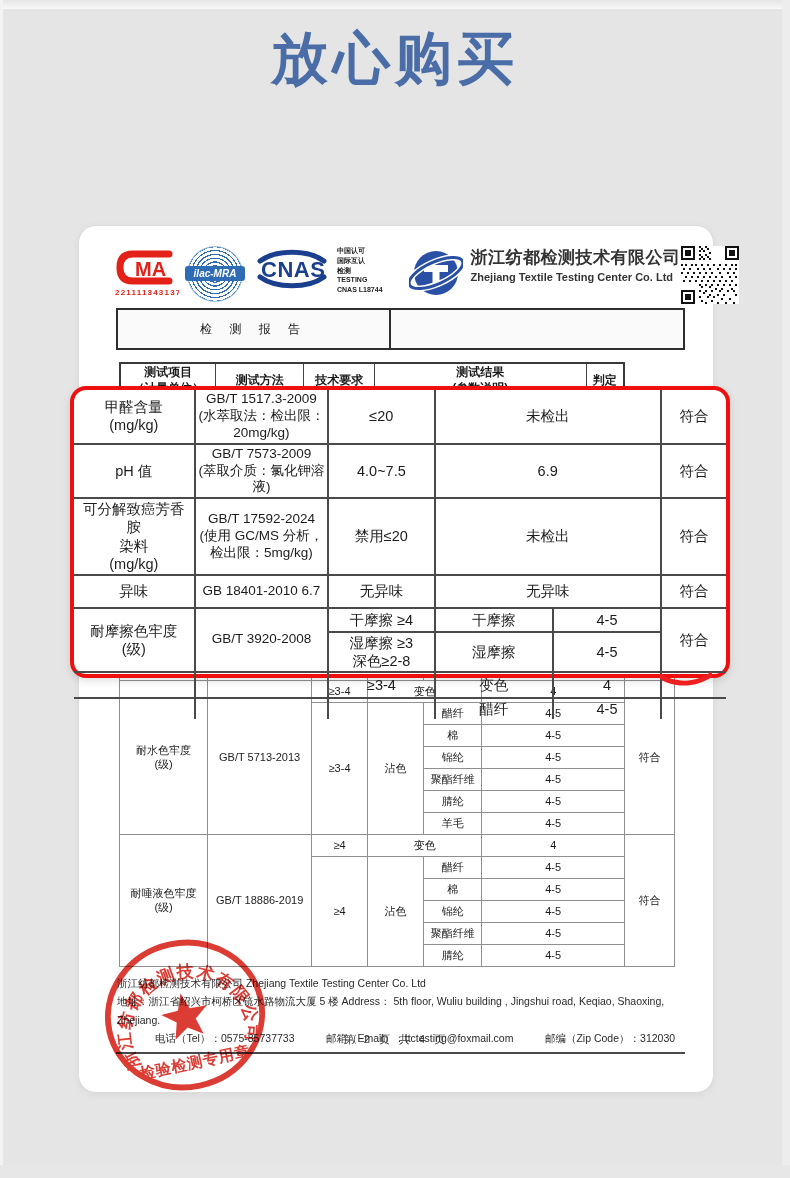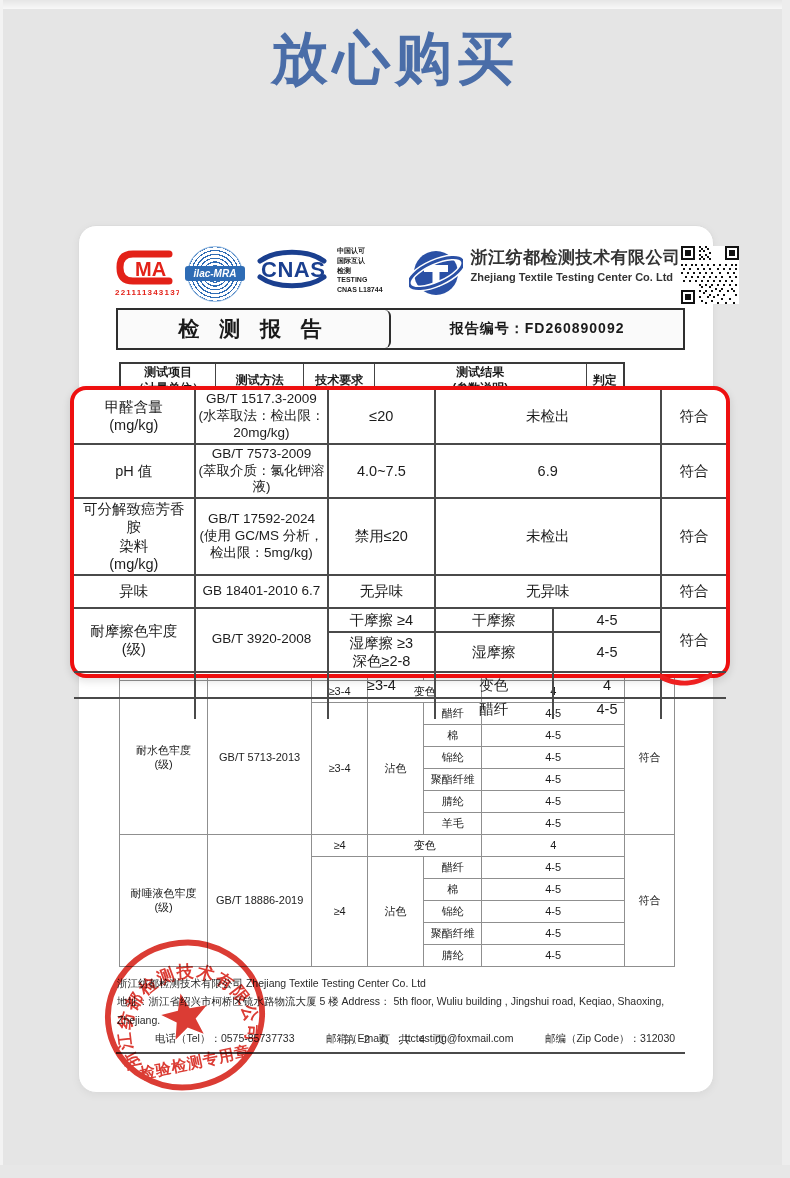--- a/index.html
+++ b/index.html
@@ -31,21 +31,21 @@
   .co-logo{flex:0 0 auto;margin-left:26px;}
   .co-names{flex:0 0 auto;margin-left:8px;}
   .co-cn{font-family:"Liberation Serif","DejaVu Serif",serif;font-size:17px;font-weight:bold;color:#333;letter-spacing:0.5px;}
   .co-en{font-size:11px;color:#333;margin-top:2px;font-weight:bold;}
   .qr{flex:0 0 auto;margin-left:auto;}
 
   
   .report-bar{position:absolute;top:82px;left:37px;width:565px;height:38px;border:2px solid #2e2e2e;
     display:flex;background:#fafafa;}
   .report-bar .bar-left{flex:0 0 48%;border-right:2px solid #2e2e2e;display:flex;align-items:center;justify-content:center;
-    font-size:21px;font-weight:bold;color:#1a1a1a;letter-spacing:7px;border-radius:6px;}
+    font-size:12px;font-weight:normal;color:#1a1a1a;letter-spacing:7px;}
   .report-bar .bar-right{flex:1;display:flex;align-items:center;justify-content:center;
     font-size:14px;font-weight:bold;color:#1a1a1a;letter-spacing:1px;}
 
   table{border-collapse:collapse;table-layout:fixed;}
   td{text-align:center;vertical-align:middle;padding:1px 2px;overflow:hidden;white-space:pre-line;color:#1c1c1c;}
 
   
   .htab{position:absolute;top:136px;left:40px;width:506px;height:38px;font-size:12px;}
   .htab td{border:1px solid #444;font-weight:600;line-height:1.3;}
   .htab{border:2px solid #3a3a3a;}
@@ -153,21 +153,20 @@
           M9 22h1v1H9z M12 22h1v1h-1z M15 22h1v1h-1z M19 22h1v1h-1z M23 22h1v1h-1z M26 22h1v1h-1z
           M11 23h1v1h-1z M14 24h1v1h-1z M18 24h1v1h-1z M21 24h1v1h-1z M27 24h1v1h-1z
           M9 25h1v1H9z M13 25h1v1h-1z M16 25h1v1h-1z M20 26h1v1h-1z M24 26h1v1h-1z
           M10 27h1v1h-1z M12 28h1v1h-1z M15 27h1v1h-1z M18 28h1v1h-1z M22 28h1v1h-1z M26 28h1v1h-1z"></path>
         </g>
       </svg>
     </div>
 
     <div class="report-bar">
       <div class="bar-left">检 测 报 告</div>
-      <div class="bar-right">报告编号：FD260890092</div>
     </div>
 
     <table class="htab">
       <colgroup>
           <col style="width:19%">
           <col style="width:17.5%">
           <col style="width:14%">
           <col style="width:42%">
           <col style="width:7.5%">
         </colgroup>

